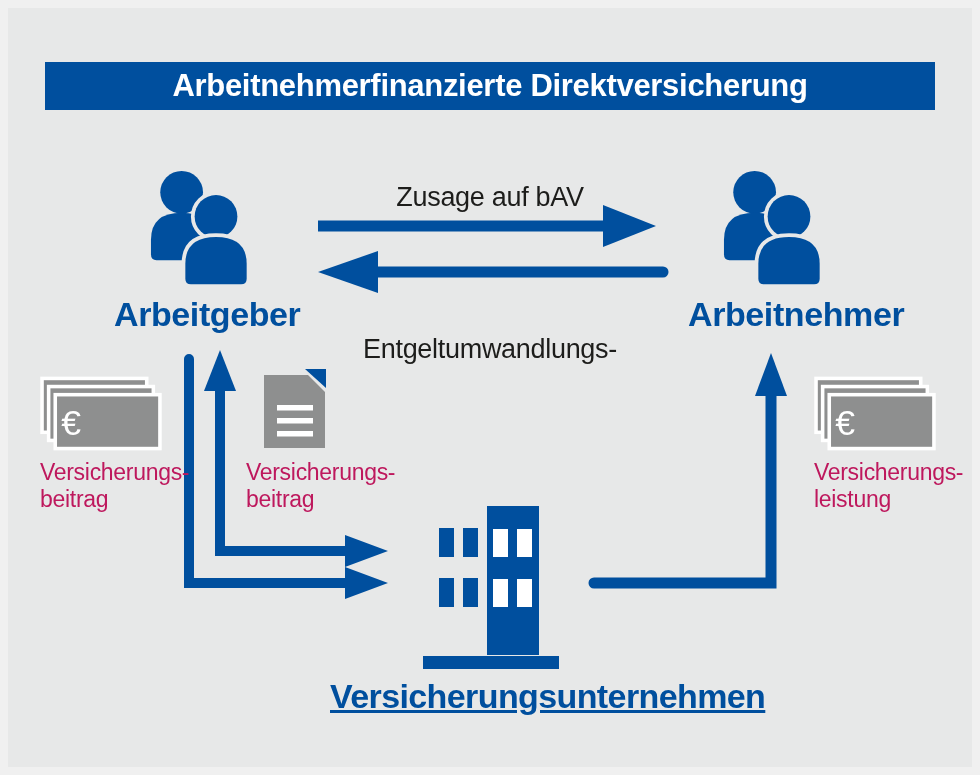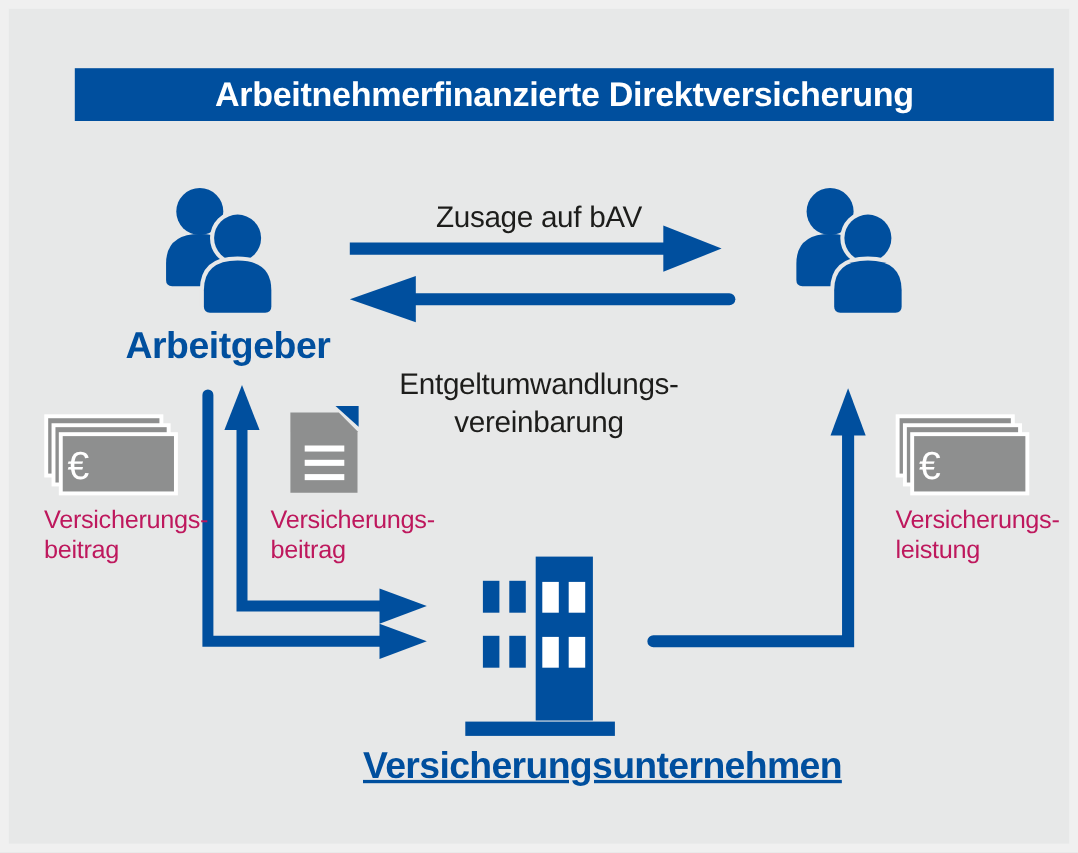--- a/index.html
+++ b/index.html
@@ -9,21 +9,21 @@
     background:#e7e8e8;
     border:8px solid #f0f0f0;
     box-sizing:border-box;
     overflow:hidden;
     font-family:"Liberation Sans", sans-serif;
   }
   .abs{position:absolute;}
   .banner{
     left:37px;top:54px;width:890px;height:48px;
     background:#004f9e;
-    display:flex;align-items:center;justify-content:center;margin-left:23px;
+    display:flex;align-items:center;justify-content:center;
   }
   .banner span{
     color:#ffffff;font-weight:bold;font-size:31px;letter-spacing:-0.3px;
     white-space:nowrap;
   }
   .arrows-layer{left:-8px;top:-8px;width:980px;height:775px;pointer-events:none;}
   .actor-label{
     color:#004f9e;font-weight:bold;font-size:34px;letter-spacing:-0.4px;
     text-align:center;white-space:nowrap;
   }
@@ -94,25 +94,25 @@
       <g fill="#004f9e">
         <circle cx="40" cy="24" r="23"></circle>
         <path d="M13,97 Q7,97 7,91 V75 Q7,46 40,46 Q73,46 73,75 V91 Q73,97 67,97 Z"></path>
       </g>
       <g fill="#004f9e" paint-order="stroke" stroke="#e7e8e8" stroke-width="8" stroke-linejoin="round">
         <circle cx="77" cy="50" r="23"></circle>
         <path d="M50,123 Q44,123 44,117 V101 Q44,72 77,72 Q110,72 110,101 V117 Q110,123 104,123 Z"></path>
       </g>
     </svg>
   </div>
+  <div class="abs actor-label" style="left:680px;top:287px;width:180px;">Arbeitnehmer</div>
 
   <div class="abs flow-label" style="left:322px;top:172px;width:320px;">Zusage auf bAV</div>
   <div class="abs flow-label" style="left:322px;top:290px;width:320px;margin-top:34px;">
     <div>Entgeltumwandlungs-</div>
-    <div>vereinbarung</div>
   </div>
 
   <div class="abs" style="left:32px;top:369px;width:124px;height:74px;">
     <svg viewBox="0 0 122 72" width="124" height="74">
       <g fill="#8e8f8f" stroke="#ffffff" stroke-width="3.5">
         <rect x="2" y="1" width="103" height="53"></rect>
         <rect x="8.5" y="9" width="103" height="53"></rect>
         <rect x="15" y="17" width="103" height="53"></rect>
       </g>
       <text x="21" y="57" font-size="35" fill="#ffffff" font-family="Liberation Sans, sans-serif">€</text>

